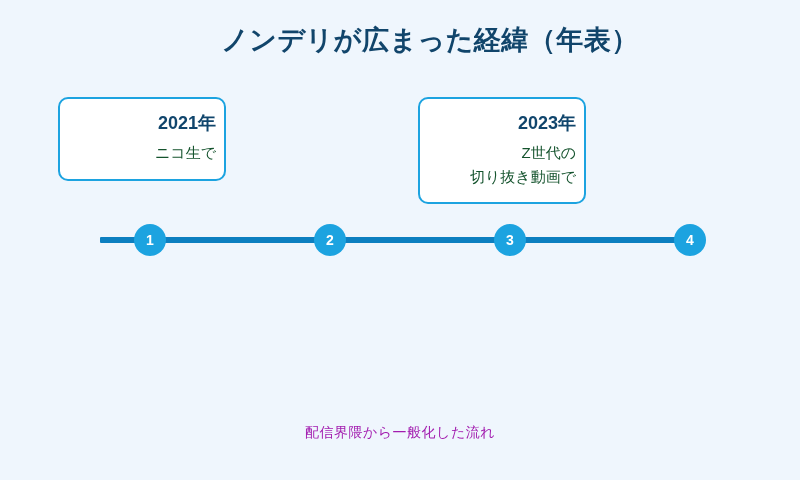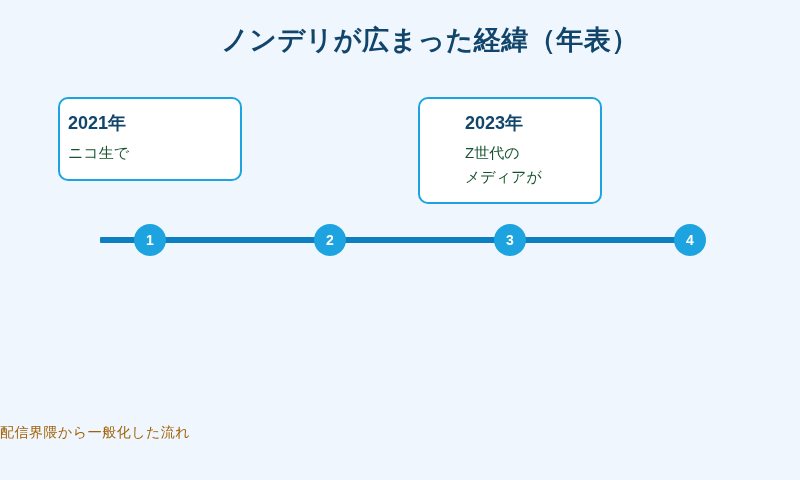--- a/index.html
+++ b/index.html
@@ -62,26 +62,26 @@
     align-items: center;
     justify-content: center;
     line-height: 1;
     box-sizing: border-box;
   }
 
   
   .event-card {
     position: absolute;
     box-sizing: border-box;
-    width: 184px;
+    width: 168px;
     background: #ffffff;
     border: 2px solid #1ca3e0;
     border-radius: 10px;
     padding: 12px 8px 14px 8px;
-    text-align: left;
+    text-align: right;
   }
   .card-year {
     font-size: 18px;
     font-weight: bold;
     color: #10456c;
     line-height: 1.35;
     margin-bottom: 6px;
     white-space: nowrap;
   }
   .card-desc-line {
@@ -94,23 +94,23 @@
   
   .card-above { top: 97px; }
   .card-below { top: 280px; }
 
   
   #footer-caption {
     position: absolute;
     left: 0;
     top: 423px;
     width: 800px;
-    text-align: left;
+    text-align: center;
     font-size: 14px;
-    color: #a16207;
+    color: #a21caf;
     letter-spacing: 0.5px;
     line-height: 1.4;
     white-space: nowrap;
   }
 </style>
 </head>
 <body>
 
 <div id="canvas">
 
@@ -133,19 +133,19 @@
 
   <div class="event-card card-above" style="left:58px;">
     <div class="card-year">2021年</div>
     <div class="card-desc-line">ニコ生で</div>
   </div>
 
 
   <div class="event-card card-above" style="left:418px;padding-left:45px;">
     <div class="card-year">2023年</div>
     <div class="card-desc-line">Z世代の</div>
-    <div class="card-desc-line">メディアが</div>
+    <div class="card-desc-line">切り抜き動画で</div>
   </div>
 
 
   <div id="footer-caption">配信界隈から一般化した流れ</div>
 
 </div>
 
 </body></html>

